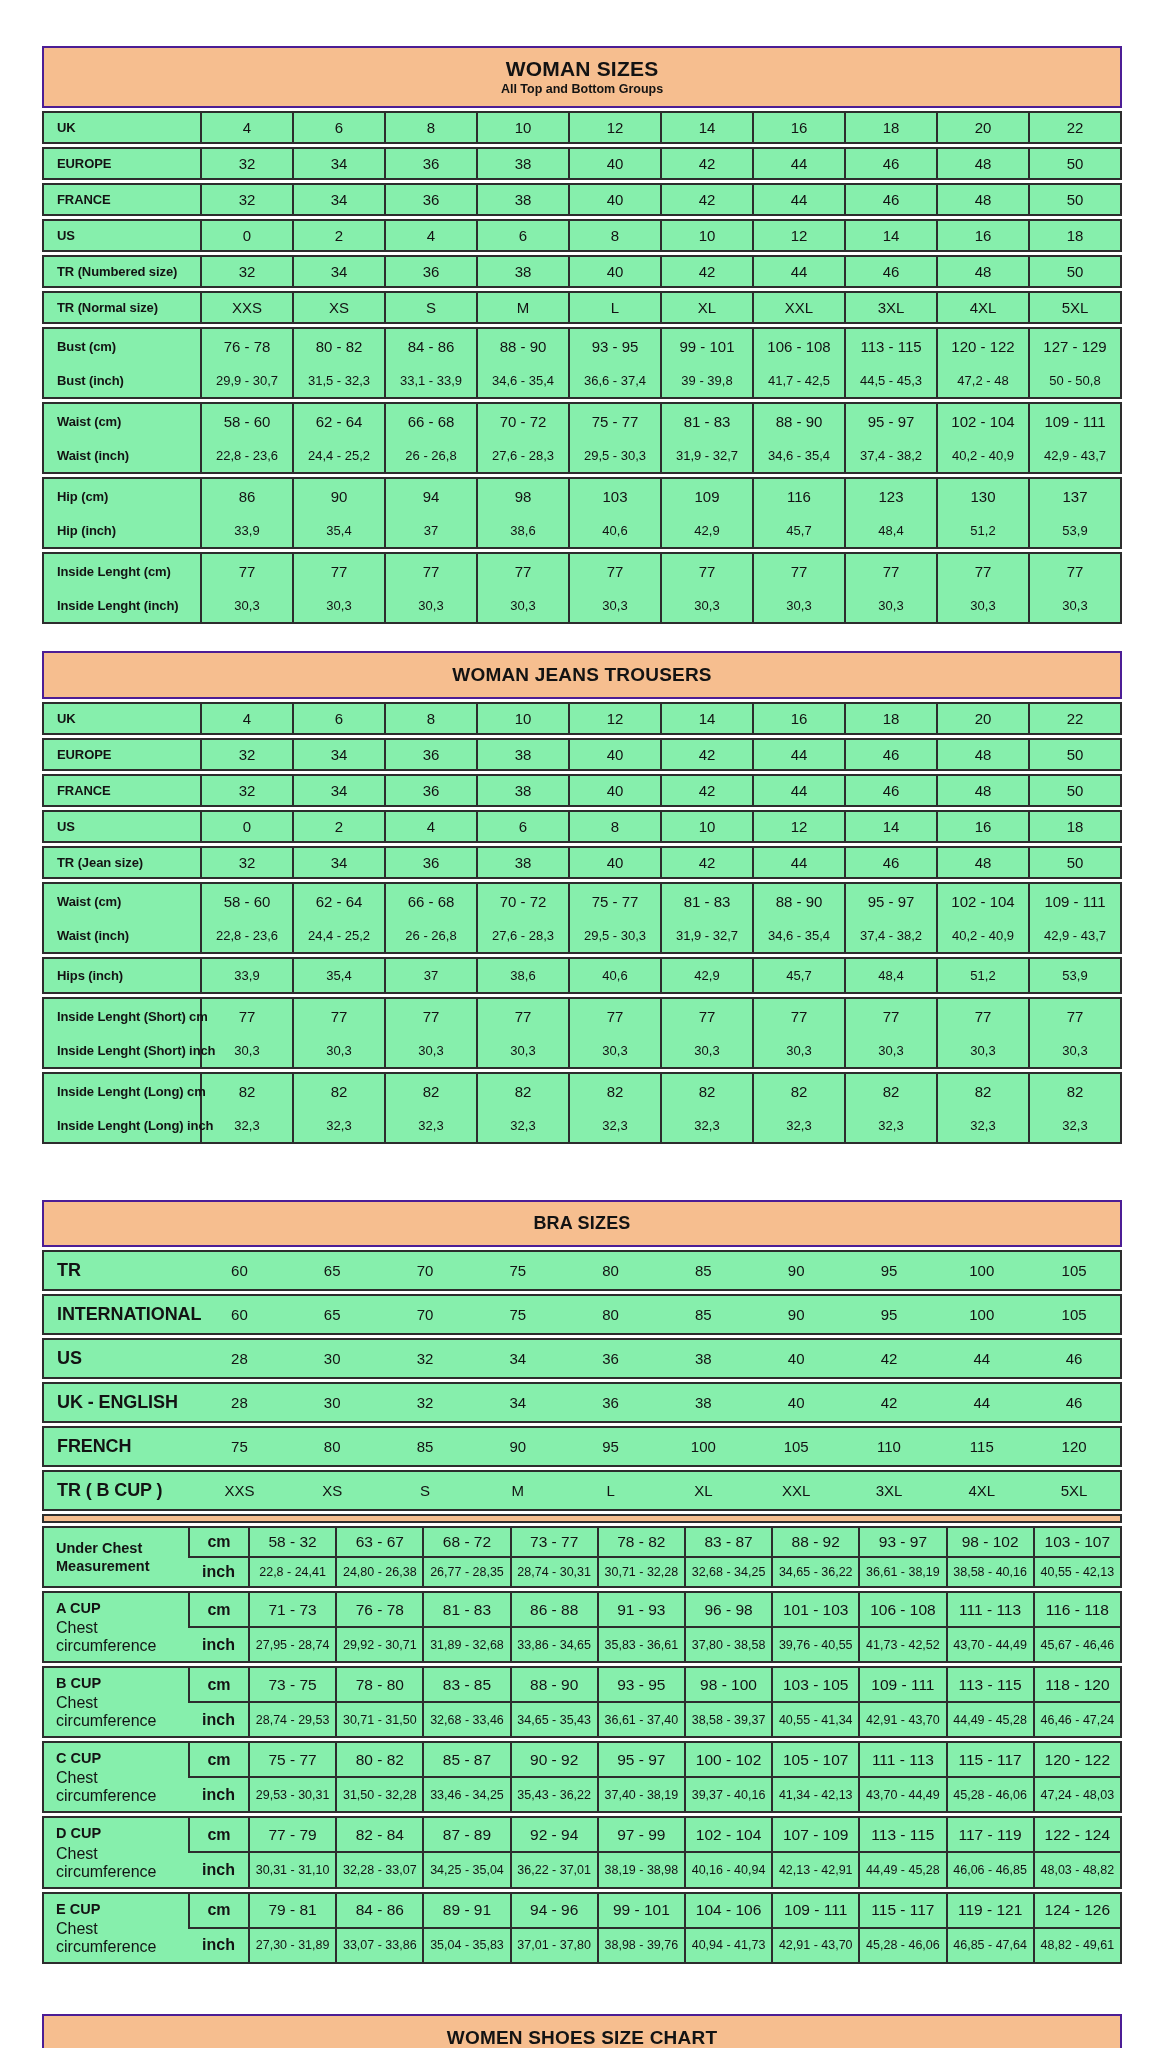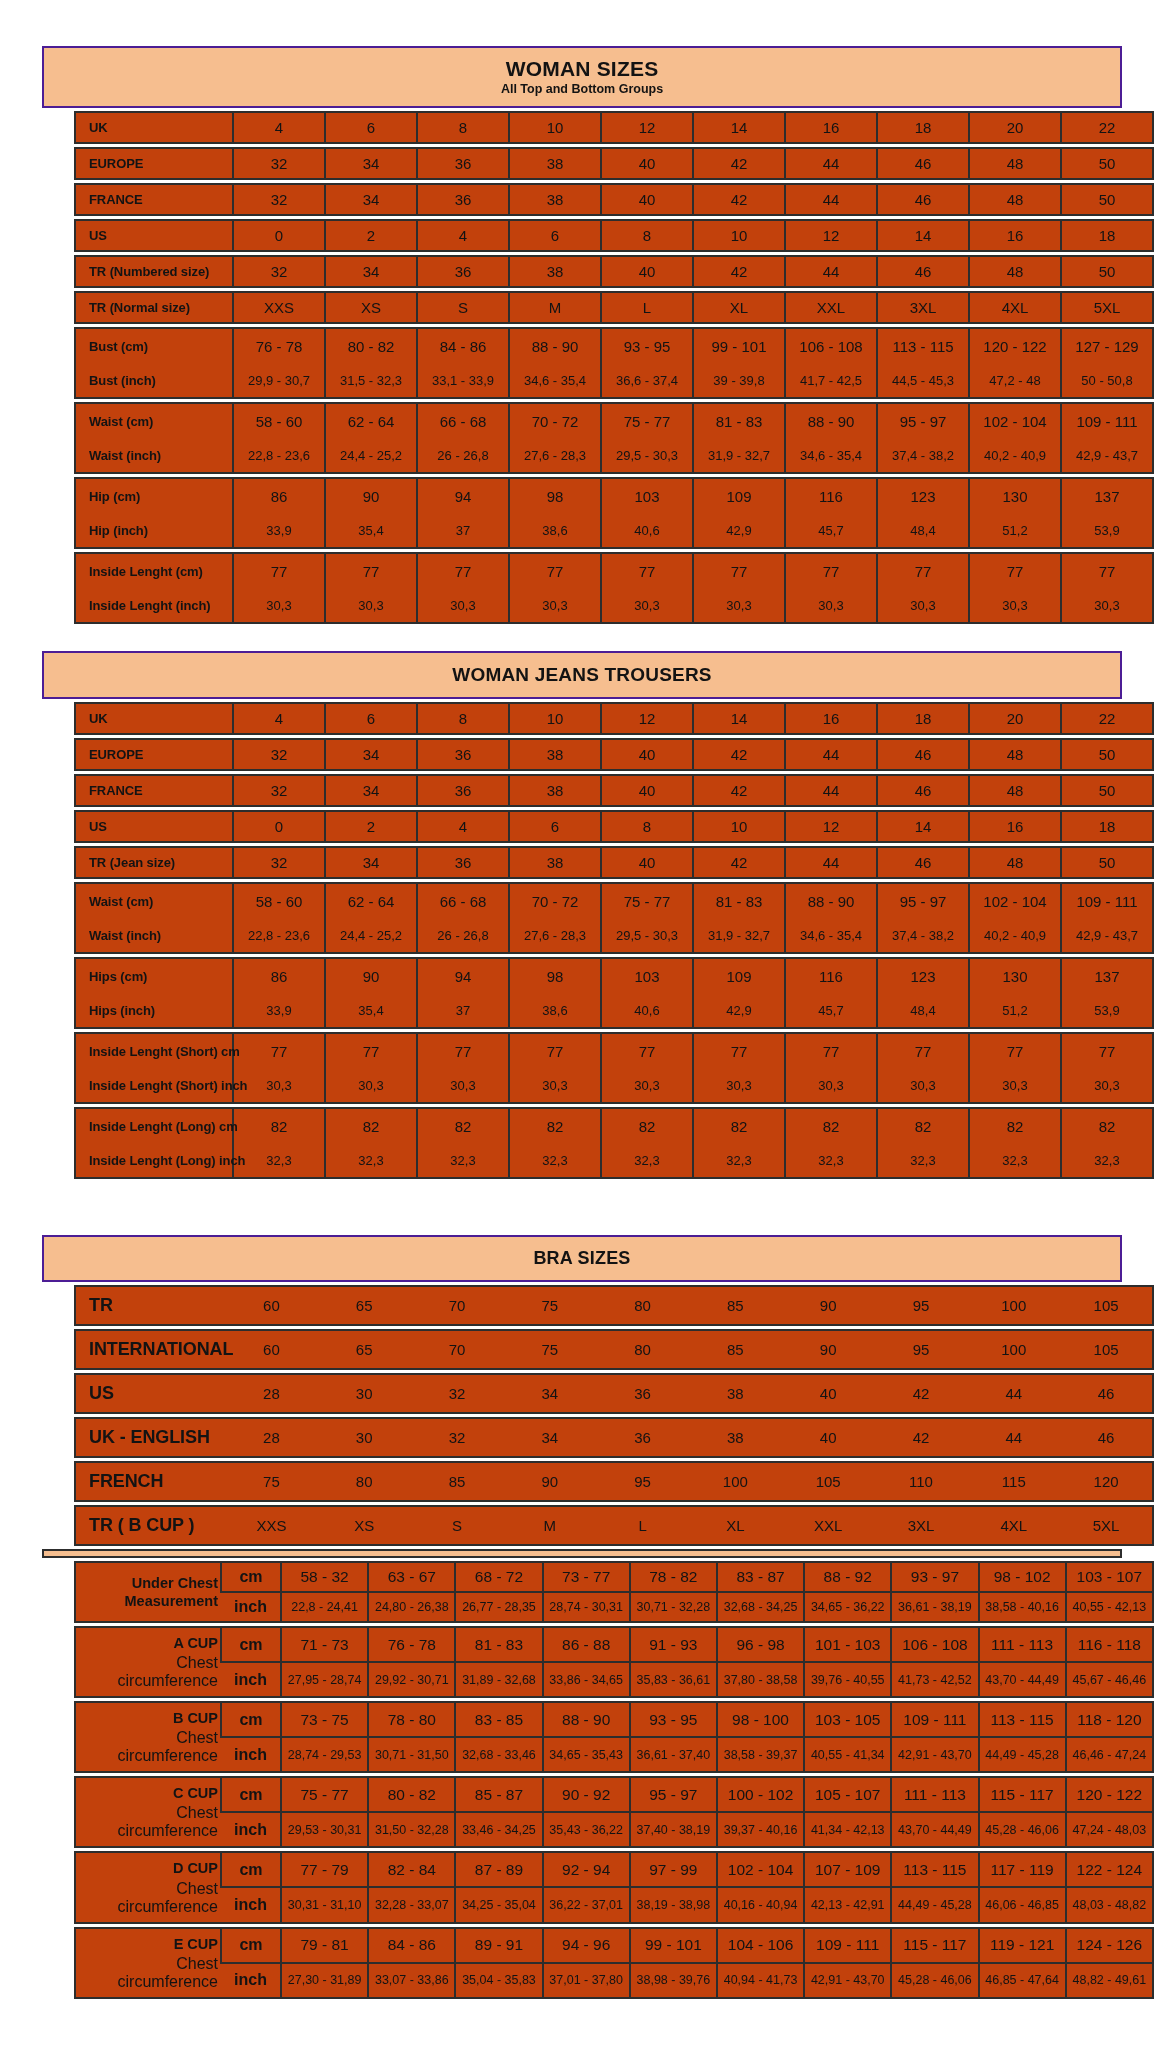--- a/index.html
+++ b/index.html
@@ -31,21 +31,21 @@
 
   .stack { display: flex; flex-direction: column; gap: 3px; }
   .stack + .peach-strip { margin-top: 3px; }
   .peach-strip {
     height: 9px; background: #F6BE8F;
     border: 2px solid #2d2d2d; margin-bottom: 3px;
   }
 
   table.grid {
     width: 100%; table-layout: fixed; border-collapse: collapse;
-    border: 2px solid #2d2d2d; background: #c2410c; margin-left: 32px;
+    border: 2px solid #2d2d2d; background: #86efac;
   }
   .grid th, .grid td {
     border-left: 2px solid #2d2d2d;
     text-align: center; vertical-align: middle;
     white-space: nowrap; padding: 6px 2px;
   }
   .grid th:first-child, .grid td:first-child { border-left: none; }
 
   .grid th.row-label-cell {
     text-align: left; padding-left: 13px;
@@ -61,21 +61,21 @@
   .novcols th, .novcols td { border-left: none !important; }
   .novcols th.row-label-cell { font-size: 18px; }
   .novcols td, .novcols th { padding-top: 8px; padding-bottom: 8px; }
 
   
   .lined tr + tr td { border-top: 2px solid #2d2d2d; }
   .lined td { padding: 5px 2px; }
   .lined .val { font-size: 15.5px; }
   .lined .val.inch { font-size: 12.5px; }
   th.group-label {
-    text-align: right; padding-left: 12px; white-space: normal;
+    text-align: left; padding-left: 12px; white-space: normal;
     font-weight: 700;
   }
   .gl-title { font-size: 14.5px; font-weight: 700; line-height: 1.25; }
   .gl-sub { font-size: 16px; font-weight: 400; margin-top: 2px; }
   td.unit-cell { font-weight: 700; font-size: 16px; }
 
   
   .t4 table.g0 th, .t4 table.g0 td { padding-top: 16px; padding-bottom: 16px; }
   .t4 th.row-label-cell { font-size: 14px; }
 </style>
@@ -651,33 +651,20 @@
             <col>
             <col>
             <col>
             <col>
             <col>
             <col>
             <col>
             <col>
           </colgroup>
           <tbody>
-            <tr>
-              <th class="row-label-cell">Hips (cm)</th>
-              <td class="val">86</td>
-              <td class="val">90</td>
-              <td class="val">94</td>
-              <td class="val">98</td>
-              <td class="val">103</td>
-              <td class="val">109</td>
-              <td class="val">116</td>
-              <td class="val">123</td>
-              <td class="val">130</td>
-              <td class="val">137</td>
-            </tr>
             <tr>
               <th class="row-label-cell">Hips (inch)</th>
               <td class="val inch">33,9</td>
               <td class="val inch">35,4</td>
               <td class="val inch">37</td>
               <td class="val inch">38,6</td>
               <td class="val inch">40,6</td>
               <td class="val inch">42,9</td>
               <td class="val inch">45,7</td>
               <td class="val inch">48,4</td>

